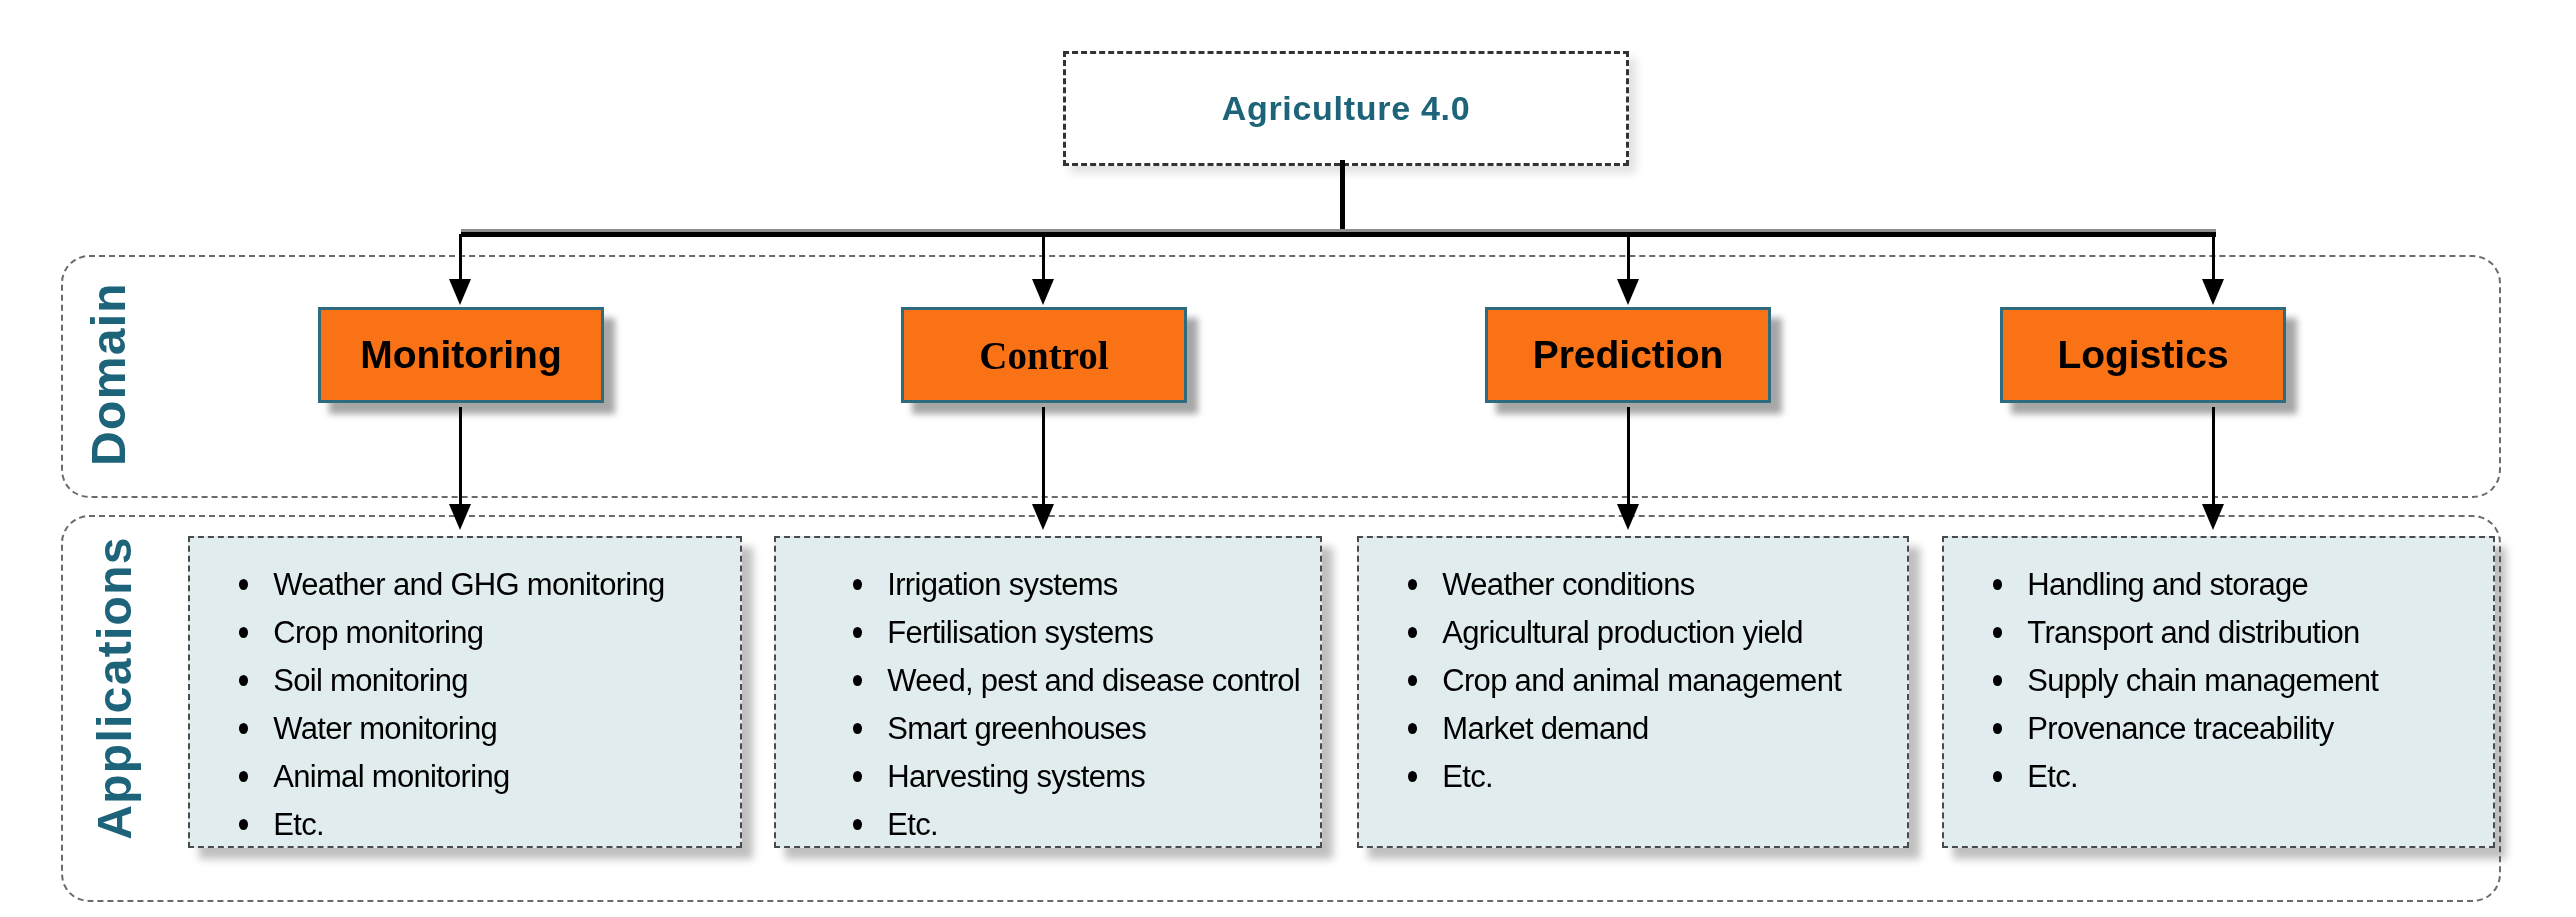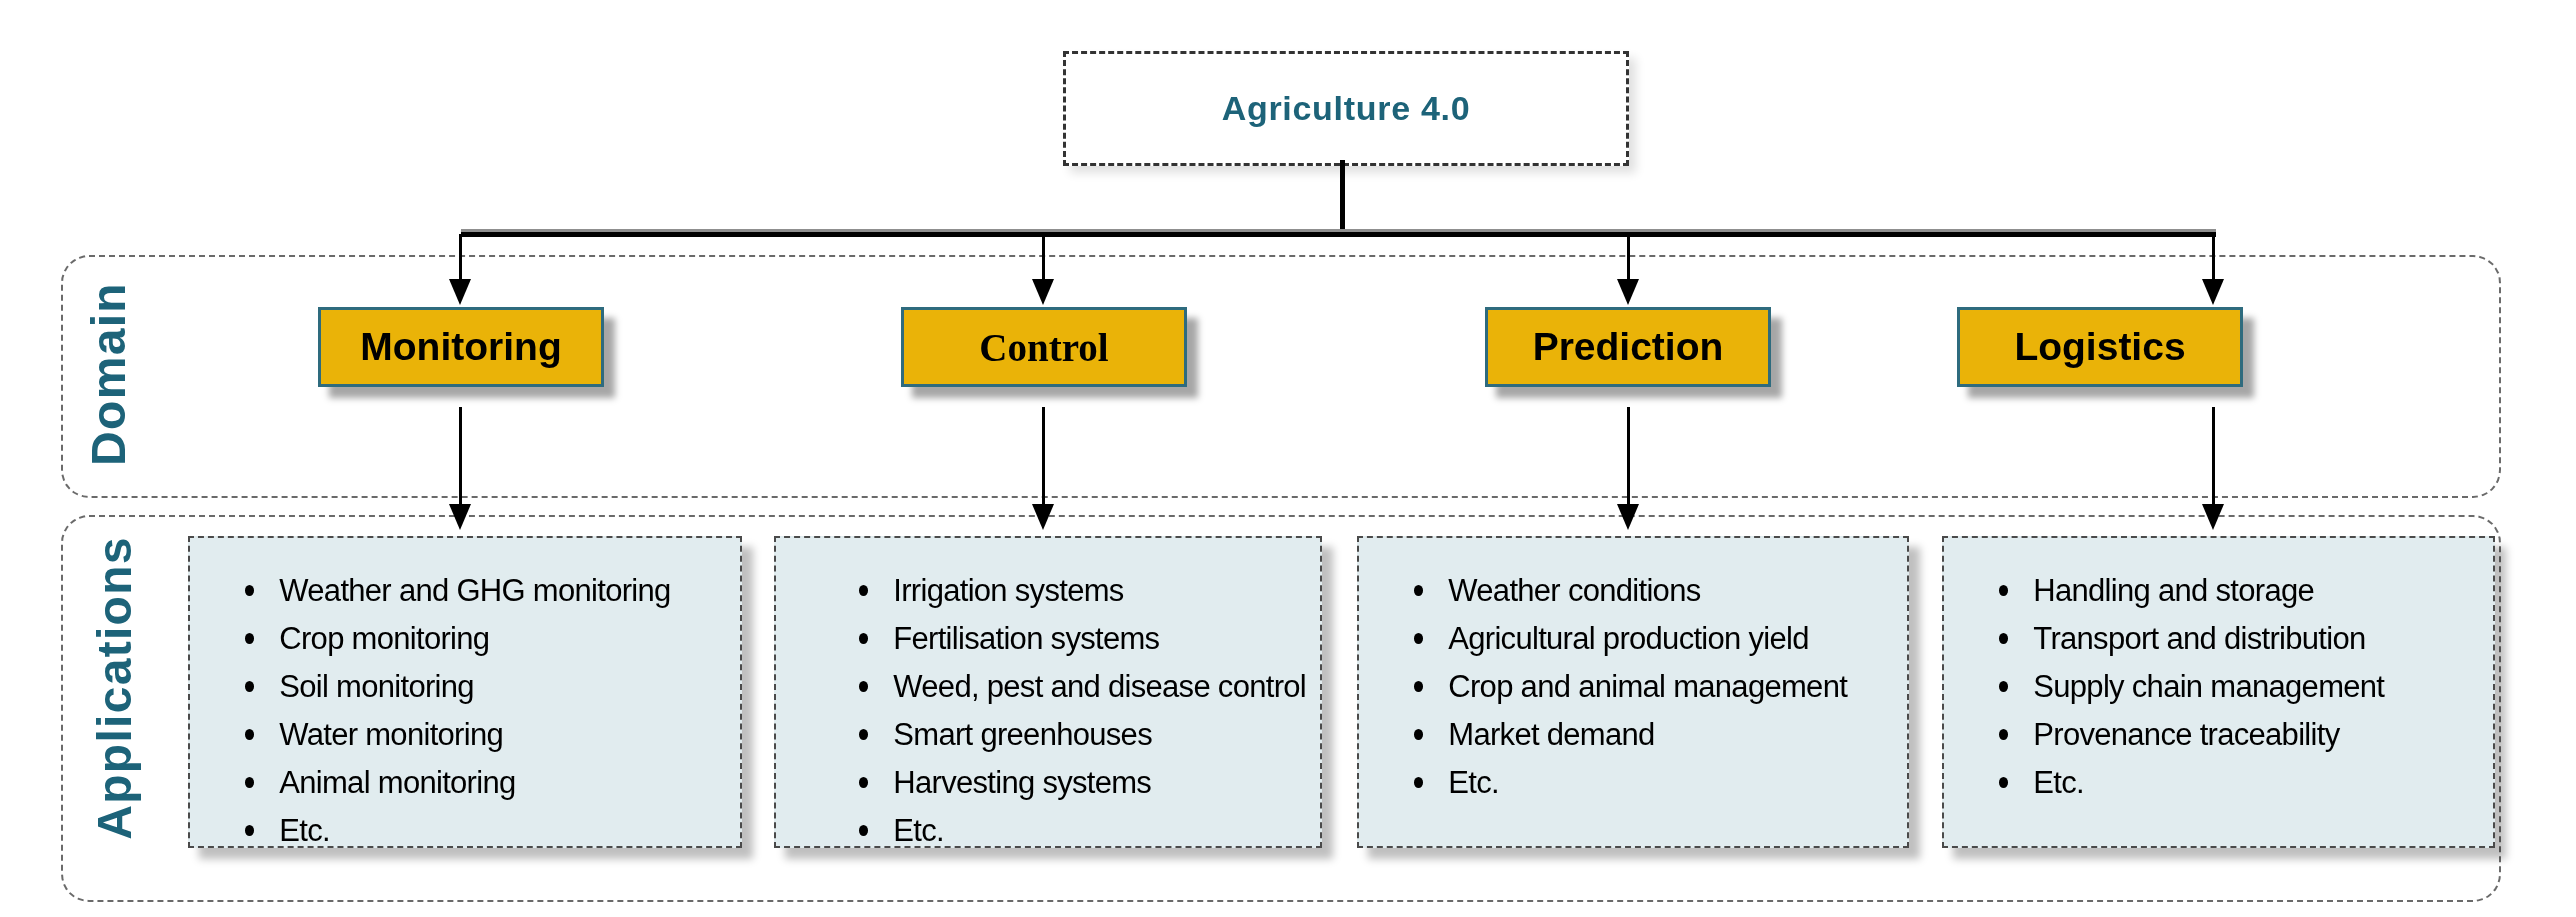--- a/index.html
+++ b/index.html
@@ -36,34 +36,34 @@
   .drop2{top:407px;height:98px;width:3.3px;}
   .arrowhead{
     position:absolute;width:0;height:0;
     border-left:11.3px solid transparent;border-right:11.3px solid transparent;
     border-top:26.6px solid #000000;
   }
   .ah1{top:279px;}
   .ah2{top:504px;}
   
   .domain-box{
-    position:absolute;top:307px;height:80px;width:286px;
-    background:#eab308;border:3.3px solid #2e6b7e;box-sizing:border-box;
+    position:absolute;top:307px;height:96px;width:286px;
+    background:#f97316;border:3.3px solid #2e6b7e;box-sizing:border-box;
     box-shadow:10.6px 10.6px 6.6px rgba(0,0,0,0.35);
     display:flex;align-items:center;justify-content:center;
     font-size:39px;font-weight:bold;color:#000000;letter-spacing:0px;
   }
   
   .app-box{
     position:absolute;top:536px;height:312px;box-sizing:border-box;
     background:#e1ecef;border:2px dashed #4a4a4a;
     box-shadow:10.6px 10.6px 8px rgba(0,0,0,0.25);
   }
   .app-box ul{
-    list-style:none;margin:14px;padding:14.6px 13.3px 0 41px;
+    list-style:none;margin:8px;padding:14.6px 13.3px 0 41px;
   }
   .app-box li{
     display:flex;align-items:center;height:48px;
     font-size:31px;color:#000000;letter-spacing:-0.7px;white-space:nowrap;
   }
   .bullet-icon{
     flex:0 0 auto;width:9.3px;height:10.6px;border-radius:50%;
     background:#000000;margin-right:25px;
   }
 </style>
@@ -90,21 +90,21 @@
   <div class="line drop1" style="left:1627px;"></div>
   <div class="line drop1" style="left:2212px;"></div>
   <div class="arrowhead ah1" style="left:449px;"></div>
   <div class="arrowhead ah1" style="left:1032px;"></div>
   <div class="arrowhead ah1" style="left:1617px;"></div>
   <div class="arrowhead ah1" style="left:2202px;"></div>
 
   <div class="domain-box" style="left:318px;">Monitoring</div>
   <div class="domain-box" style="left:901px;font-family:Liberation Serif, serif;">Control</div>
   <div class="domain-box" style="left:1485px;">Prediction</div>
-  <div class="domain-box" style="left:1957px;">Logistics</div>
+  <div class="domain-box" style="left:2000px;">Logistics</div>
 
   <div class="line drop2" style="left:459px;"></div>
   <div class="line drop2" style="left:1042px;"></div>
   <div class="line drop2" style="left:1627px;"></div>
   <div class="line drop2" style="left:2212px;"></div>
   <div class="arrowhead ah2" style="left:449px;"></div>
   <div class="arrowhead ah2" style="left:1032px;"></div>
   <div class="arrowhead ah2" style="left:1617px;"></div>
   <div class="arrowhead ah2" style="left:2202px;"></div>
 

